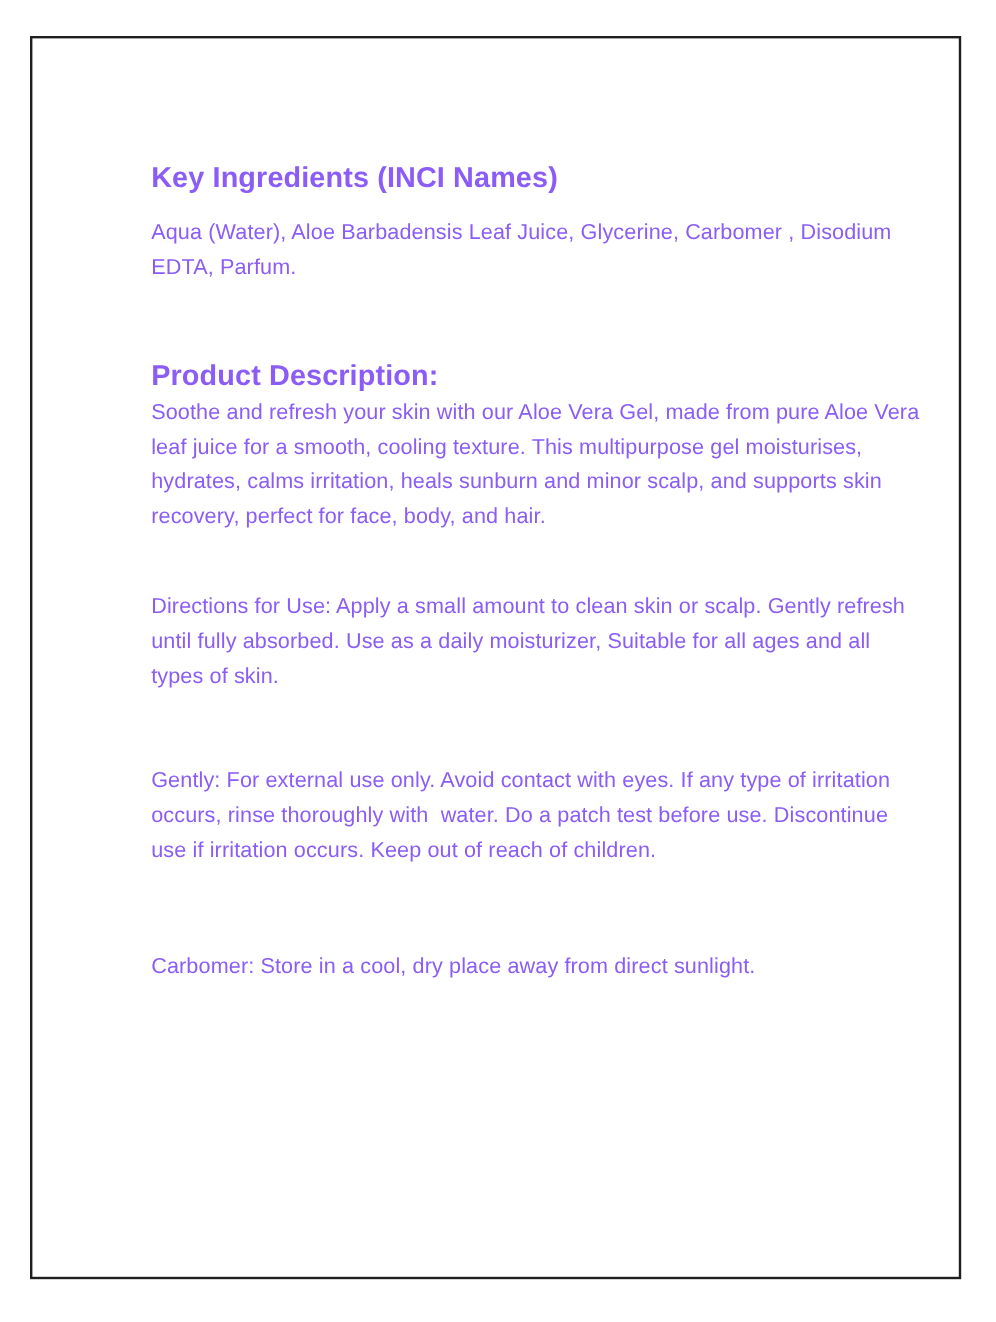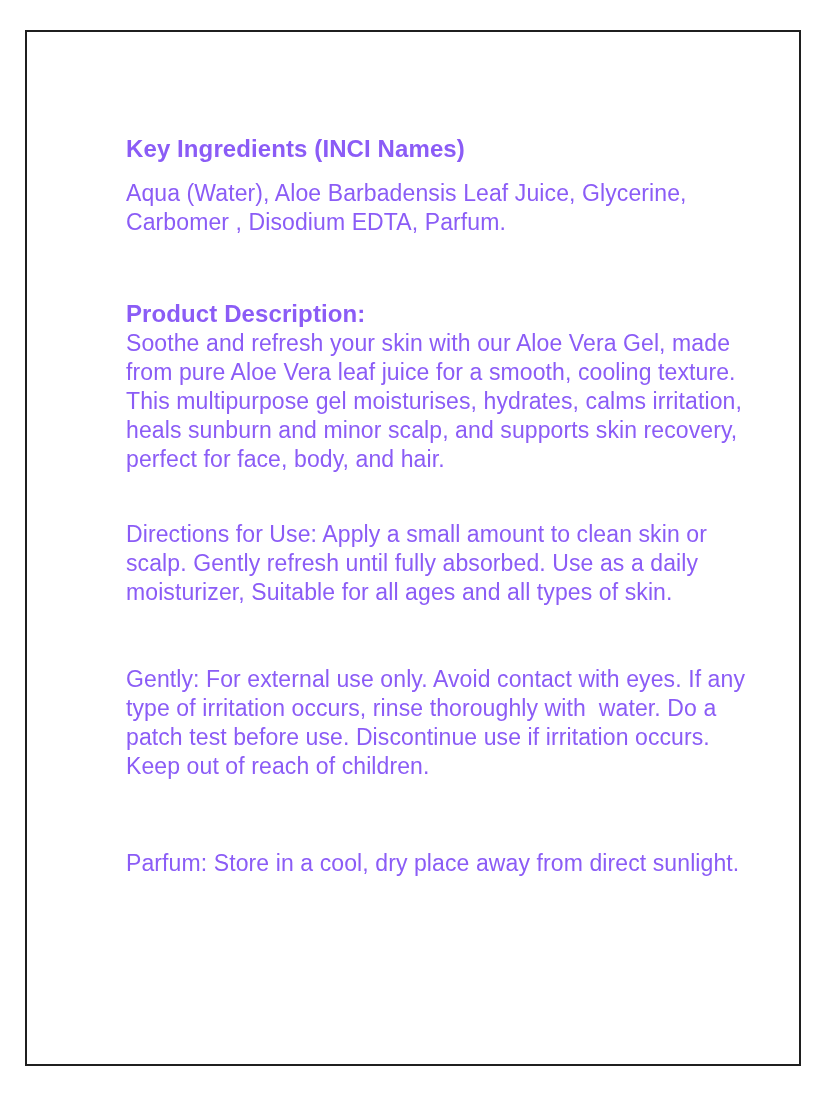--- a/index.html
+++ b/index.html
@@ -31,21 +31,21 @@
   .section { margin: 0; }
   .section-heading {
     font-size: 24px;
     font-weight: bold;
     line-height: 30px;
     margin: 0 0 15px 0;
     letter-spacing: 0.1px;
   }
   .section-heading.tight { margin: 0; }
   .body-text {
-    font-size: 23px;
+    font-size: 18px;
     line-height: 29px;
     margin: 0;
     letter-spacing: 0.1px;
     white-space: pre-wrap;
   }
   .inline-label { font-weight: normal; }
   .sec-description { margin-top: 62px; }
   .sec-directions  { margin-top: 46px; }
   .sec-safety      { margin-top: 58px; }
   .sec-storage     { margin-top: 68px; }
@@ -68,17 +68,17 @@
 
     <section class="section sec-directions">
       <p class="body-text"><span class="inline-label">Directions for Use:</span><span> Apply a small amount to clean skin or scalp. Gently refresh until fully absorbed. Use as a daily moisturizer, Suitable for all ages and all types of skin.</span></p>
     </section>
 
     <section class="section sec-safety">
       <p class="body-text"><span class="inline-label">Gently:</span><span> For external use only. Avoid contact with eyes. If any type of irritation occurs, rinse thoroughly with  water. Do a patch test before use. Discontinue use if irritation occurs. Keep out of reach of children.</span></p>
     </section>
 
     <section class="section sec-storage">
-      <p class="body-text"><span class="inline-label">Parfum:</span><span> Store in a cool, dry place away from direct sunlight.</span></p>
+      <p class="body-text"><span class="inline-label">Carbomer:</span><span> Store in a cool, dry place away from direct sunlight.</span></p>
     </section>
 
   </div>
 </div>
 
 </body></html>

